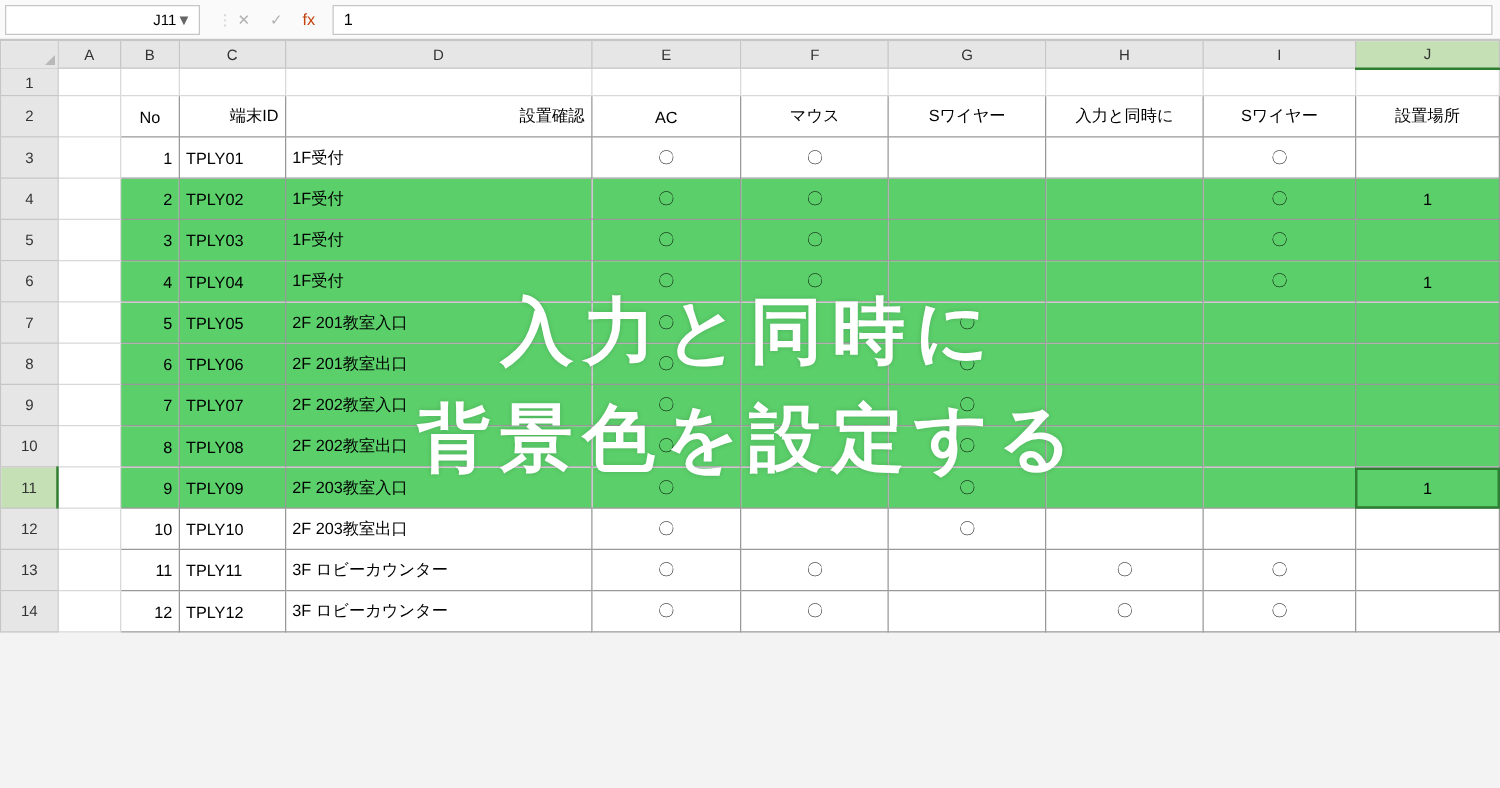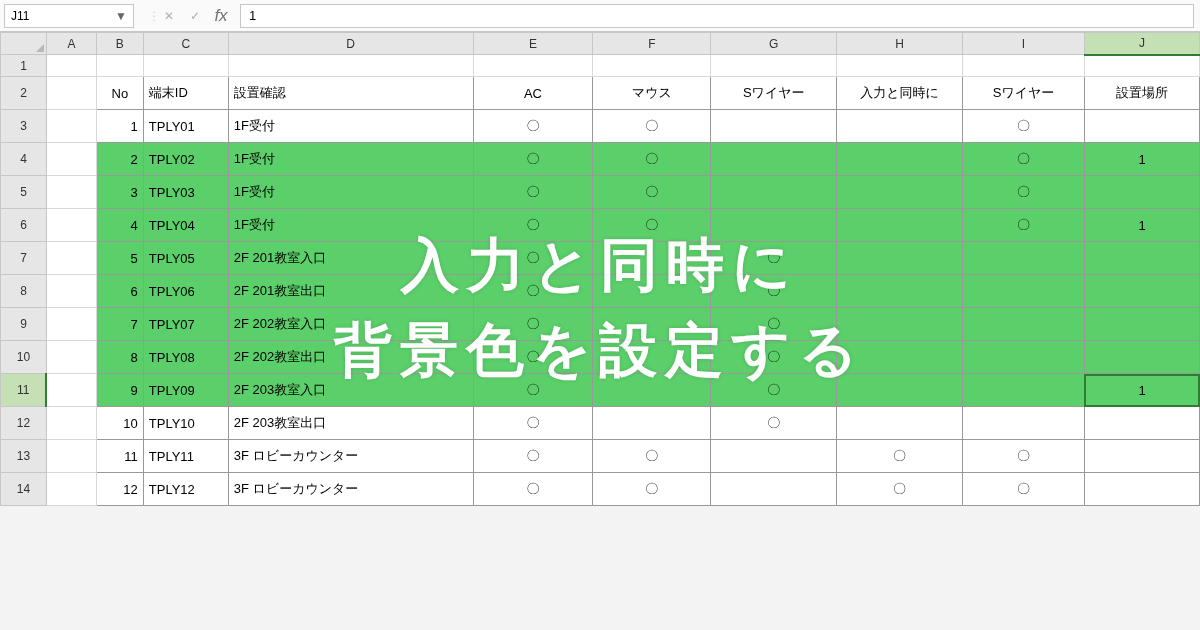--- a/index.html
+++ b/index.html
@@ -15,28 +15,28 @@
   
   .formula-bar {
     display: flex;
     align-items: center;
     height: 32px;
     background: #fafafa;
     border-bottom: 1px solid #c6c6c6;
     padding: 0;
   }
   .name-box {
-    width: 130px;
+    width: 156px;
     height: 24px;
     margin: 4px 0 4px 4px;
     background: white;
     border: 1px solid #c6c6c6;
     display: flex;
     align-items: center;
-    justify-content: space-between;
+    justify-content: flex-end;
     padding: 0 6px;
   }
   .name-box span { font-size: 12px; }
   .name-dd { color: #666; font-size: 9px; }
   .fb-mid {
     display: flex;
     align-items: center;
     gap: 0;
     margin-left: 6px;
   }
@@ -49,23 +49,22 @@
   .fb-btn {
     width: 26px;
     height: 24px;
     display: flex;
     align-items: center;
     justify-content: center;
     color: #b0b0b0;
   }
   .fb-btn.active { color: #666; }
   .fx {
-    font-style: italic;
-    font-size: 17px;
-    color: #737373;
+    font-size: 13px;
+    color: #c2410c;
   }
   .formula-input {
     flex: 1;
     height: 24px;
     margin: 4px 6px;
     background: white;
     border: 1px solid #c6c6c6;
     padding: 0 8px;
     display: flex;
     align-items: center;
@@ -114,21 +113,21 @@
   }
   td.cell.thin { border: 1px solid #999; }
   td.cell.center { text-align: center; }
   td.cell.right { text-align: right; }
   td.cell.hl { background: #5bcf6a; }
   td.cell.active { outline: 2px solid #2f7d32; outline-offset: -2px; }
   tr.row1 td.cell { height: 22px; }
   
   td.thdr {
     font-weight: normal;
-    text-align: left;
+    text-align: right;
   }
   
   .overlay {
     position: absolute;
     top: 155px;
     left: 0;
     right: 0;
     bottom: 0;
     pointer-events: none;
   }

